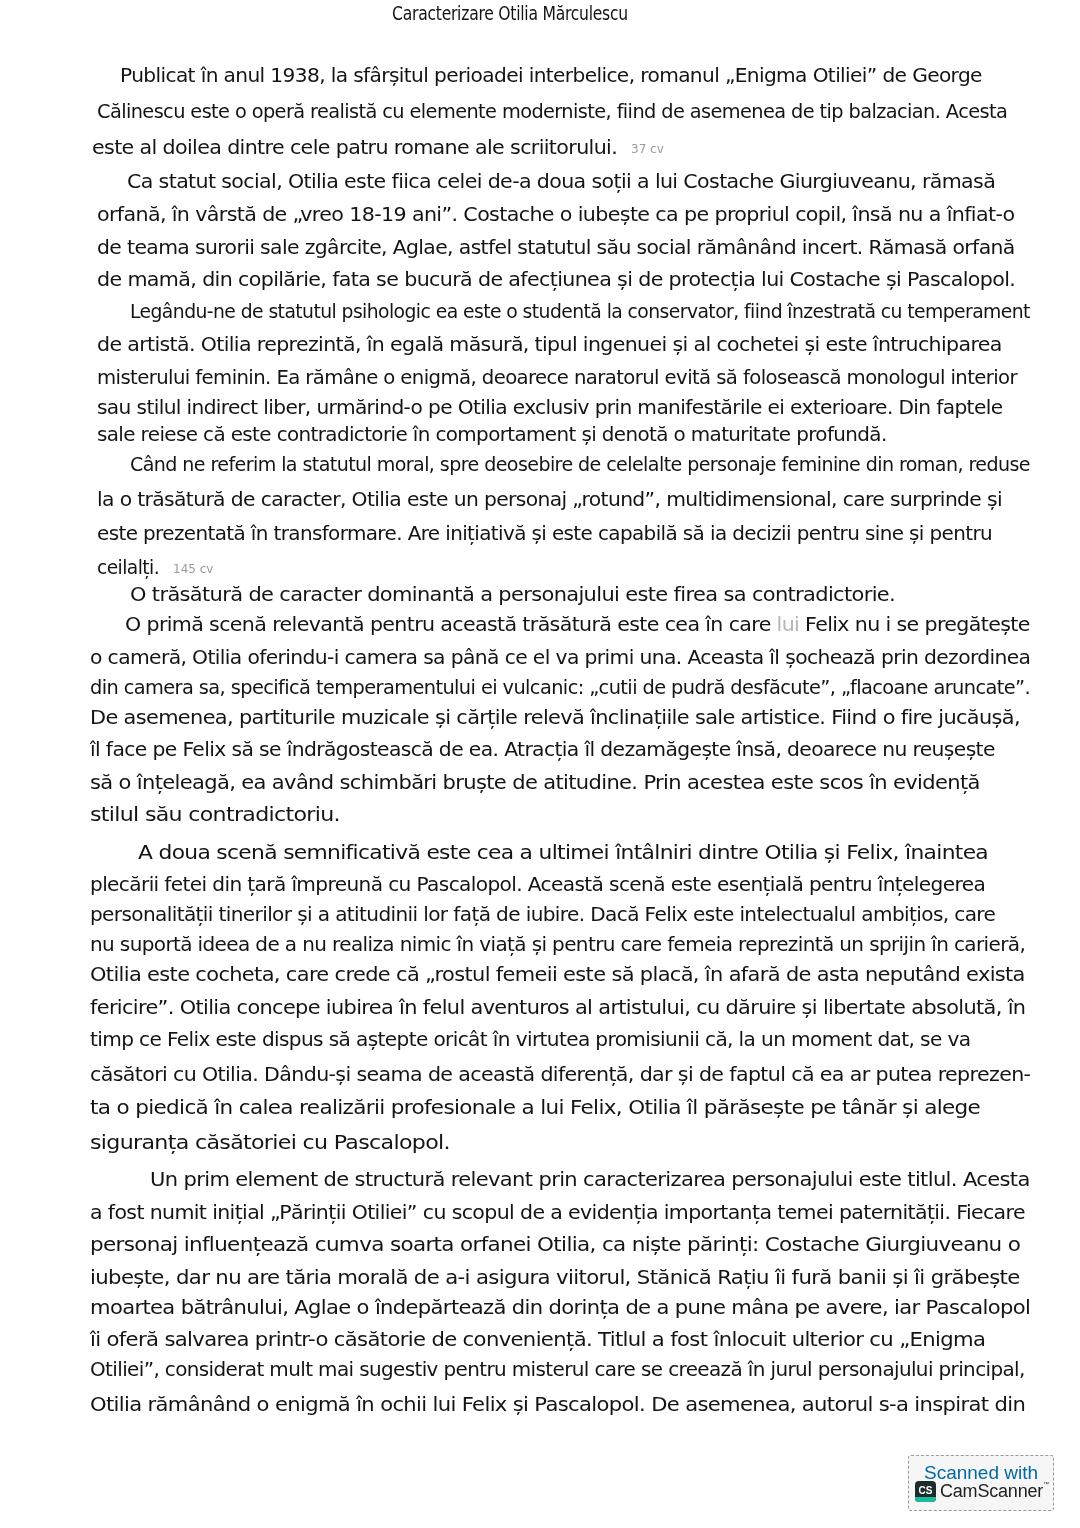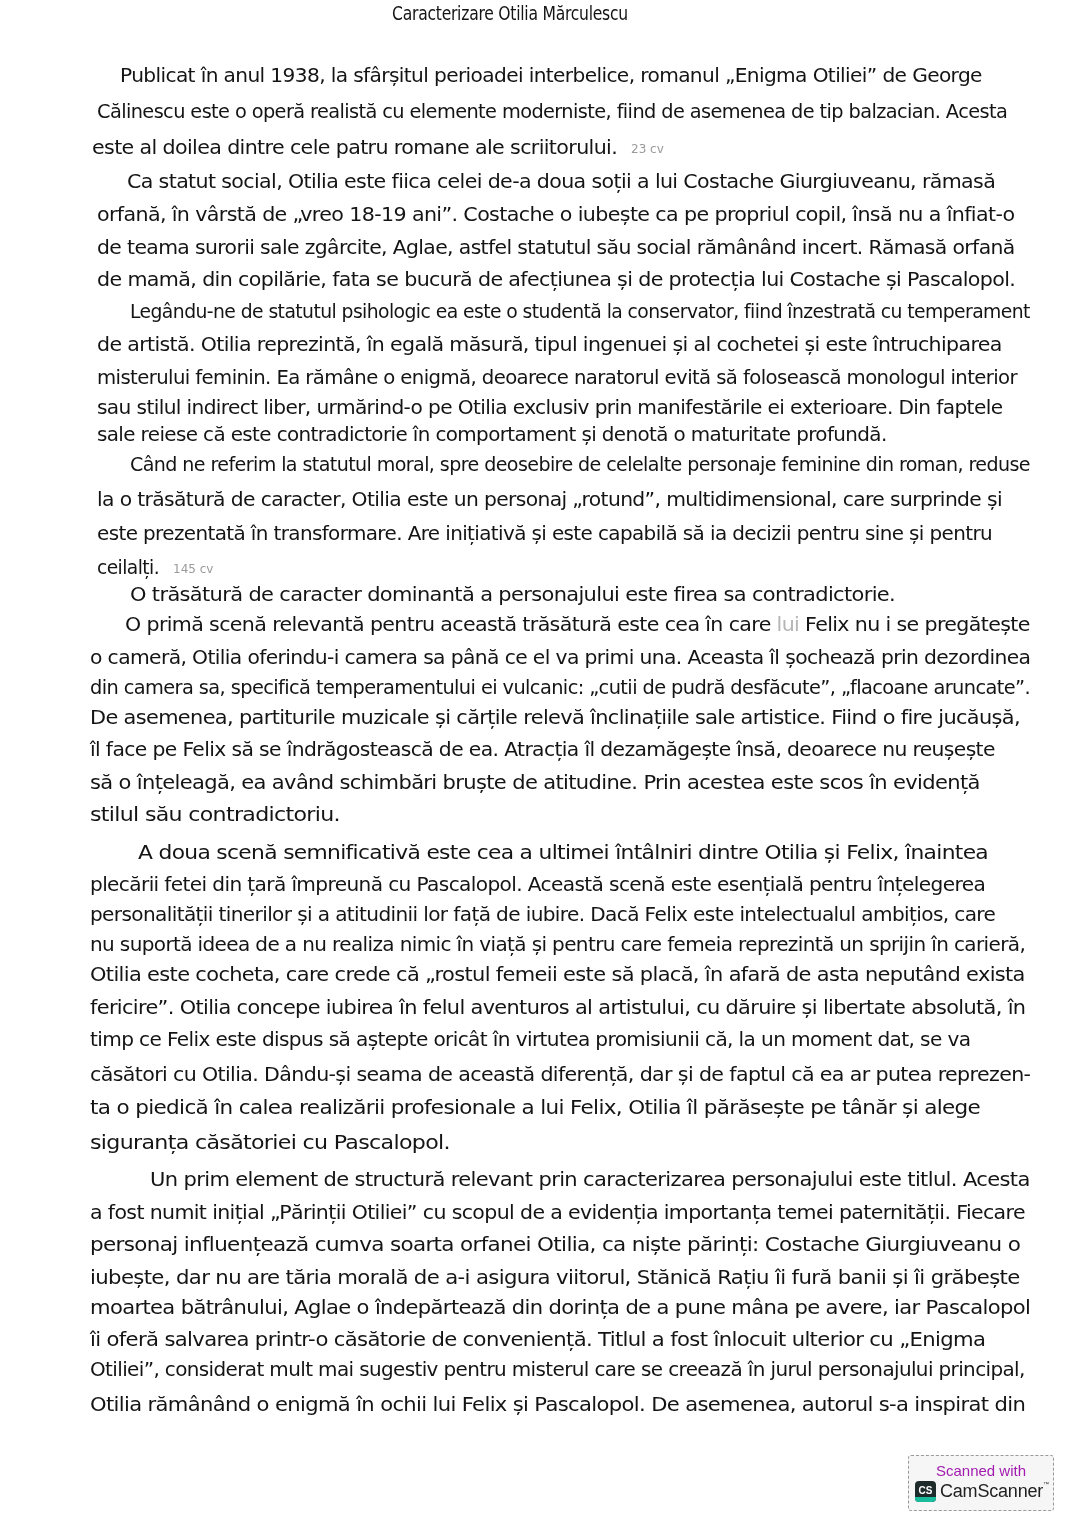--- a/index.html
+++ b/index.html
@@ -60,22 +60,22 @@
       border-radius: 3px;
       background: #f6f6f6;
       font-family: "Liberation Sans", sans-serif;
     }
     .badge-top {
       position: absolute;
       top: 6px;
       left: 0;
       width: 100%;
       text-align: center;
-      font-size: 15px;
-      color: #a21caf;
+      font-size: 19px;
+      color: #0369a1;
     }
     .badge-bottom {
       position: absolute;
       top: 25px;
       left: 6px;
       display: flex;
       align-items: center;
     }
     .cs-logo {
       width: 21px;
@@ -109,21 +109,21 @@
   </style>
 </head>
 <body>
 
 <div class="page">
   <div class="title">Caracterizare Otilia Mărculescu</div>
   <div id="lines">
       <div class="line" style="left: 120px; top: 64px; transform: scaleX(1.033);">Publicat în anul 1938, la sfârșitul perioadei interbelice, romanul „Enigma Otiliei” de George</div>
       <div class="line" style="left: 97px; top: 100px; transform: scaleX(0.991);">Călinescu este o operă realistă cu elemente moderniste, fiind de asemenea de tip balzacian. Acesta</div>
       <div class="line" style="left: 92px; top: 136px; transform: scaleX(1.057);">este al doilea dintre cele patru romane ale scriitorului.</div>
-      <span class="note" style="position: absolute; left: 625px; top: 142px;">23 cv</span>
+      <span class="note" style="position: absolute; left: 625px; top: 142px;">37 cv</span>
       <div class="line" style="left: 127px; top: 170px; transform: scaleX(1.055);">Ca statut social, Otilia este fiica celei de-a doua soții a lui Costache Giurgiuveanu, rămasă</div>
       <div class="line" style="left: 97px; top: 203px; transform: scaleX(1.058);">orfană, în vârstă de „vreo 18-19 ani”. Costache o iubește ca pe propriul copil, însă nu a înfiat-o</div>
       <div class="line" style="left: 97px; top: 236px; transform: scaleX(1.044);">de teama surorii sale zgârcite, Aglae, astfel statutul său social rămânând incert. Rămasă orfană</div>
       <div class="line" style="left: 97px; top: 268px; transform: scaleX(1.057);">de mamă, din copilărie, fata se bucură de afecțiunea și de protecția lui Costache și Pascalopol.</div>
       <div class="line" style="left: 130px; top: 300px; transform: scaleX(0.963);">Legându-ne de statutul psihologic ea este o studentă la conservator, fiind înzestrată cu temperament</div>
       <div class="line" style="left: 97px; top: 333px; transform: scaleX(1.053);">de artistă. Otilia reprezintă, în egală măsură, tipul ingenuei și al cochetei și este întruchiparea</div>
       <div class="line" style="left: 97px; top: 366px; transform: scaleX(1.009);">misterului feminin. Ea rămâne o enigmă, deoarece naratorul evită să folosească monologul interior</div>
       <div class="line" style="left: 97px; top: 396px; transform: scaleX(1.033);">sau stilul indirect liber, urmărind-o pe Otilia exclusiv prin manifestările ei exterioare. Din faptele</div>
       <div class="line" style="left: 97px; top: 423px; transform: scaleX(1.021);">sale reiese că este contradictorie în comportament și denotă o maturitate profundă.</div>
       <div class="line" style="left: 130px; top: 453px; transform: scaleX(0.978);">Când ne referim la statutul moral, spre deosebire de celelalte personaje feminine din roman, reduse</div>

